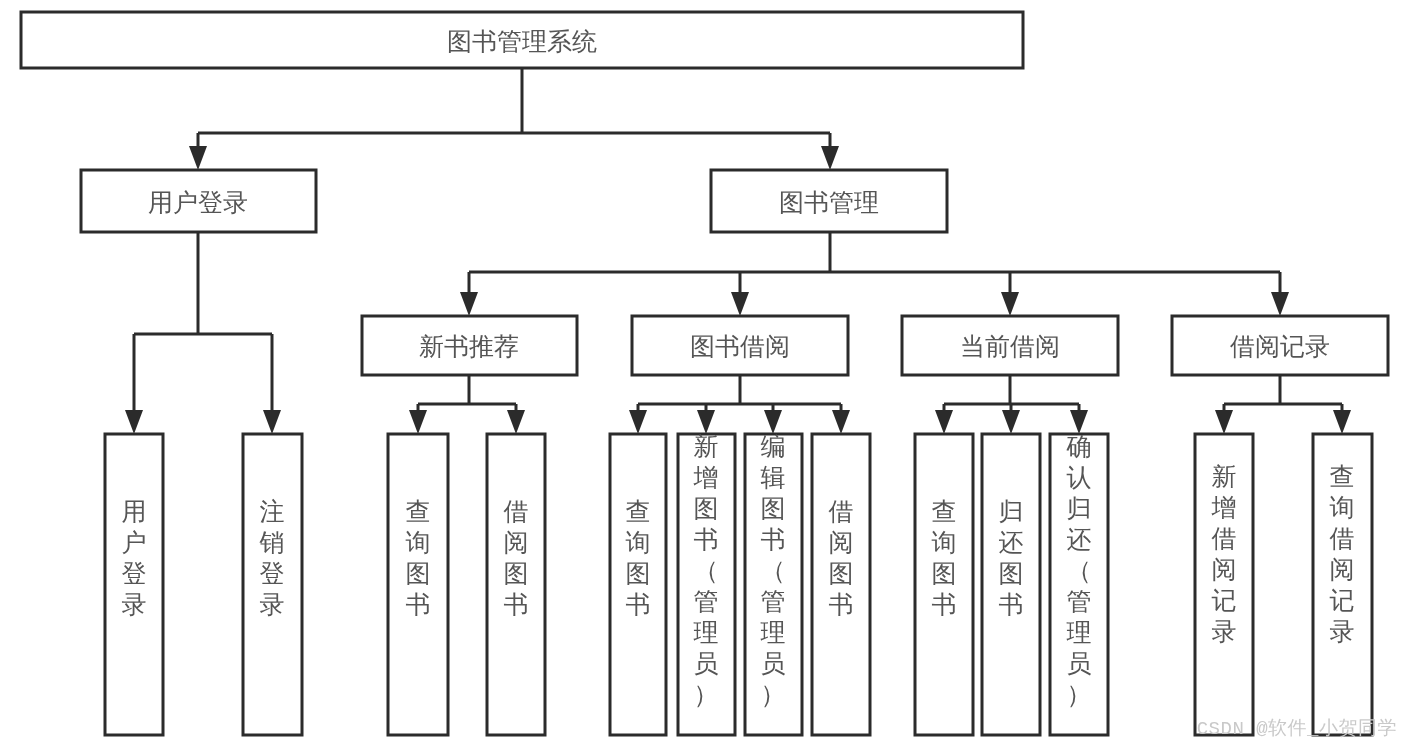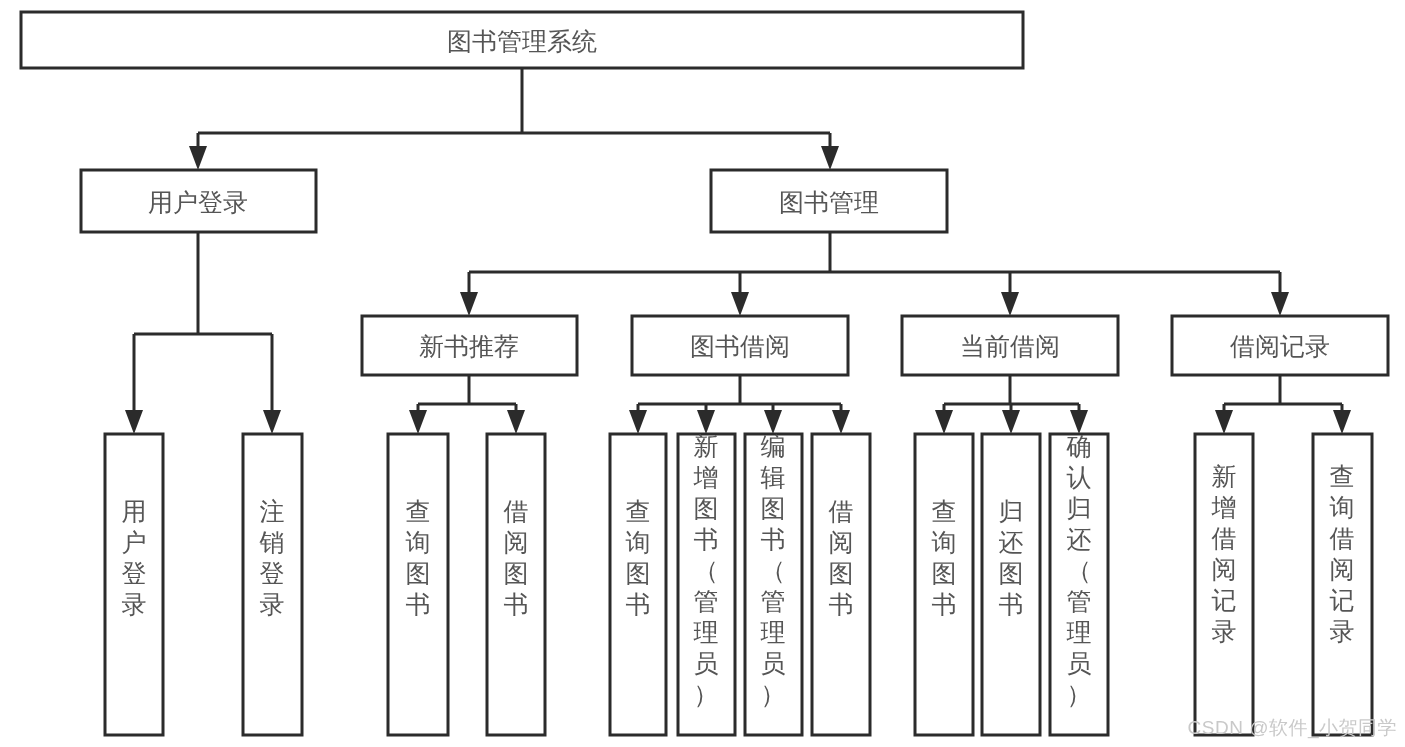--- a/index.html
+++ b/index.html
@@ -53,21 +53,21 @@
     fill: #555555;
     font-family: "Liberation Sans", "DejaVu Sans", sans-serif;
     font-size: 25px;
     text-anchor: middle;
   }
   .watermark {
     position: absolute;
     right: 8px;
     bottom: 6px;
     color: #c9c9c9;
-    font-family: Liberation Sans, sans-serif;
+    font-family: Liberation Mono, monospace;
     font-size: 19px;
     letter-spacing: 0.5px;
     white-space: nowrap;
     user-select: none;
   }
 </style>
 </head>
 <body>
 
 <div id="diagram-root">

